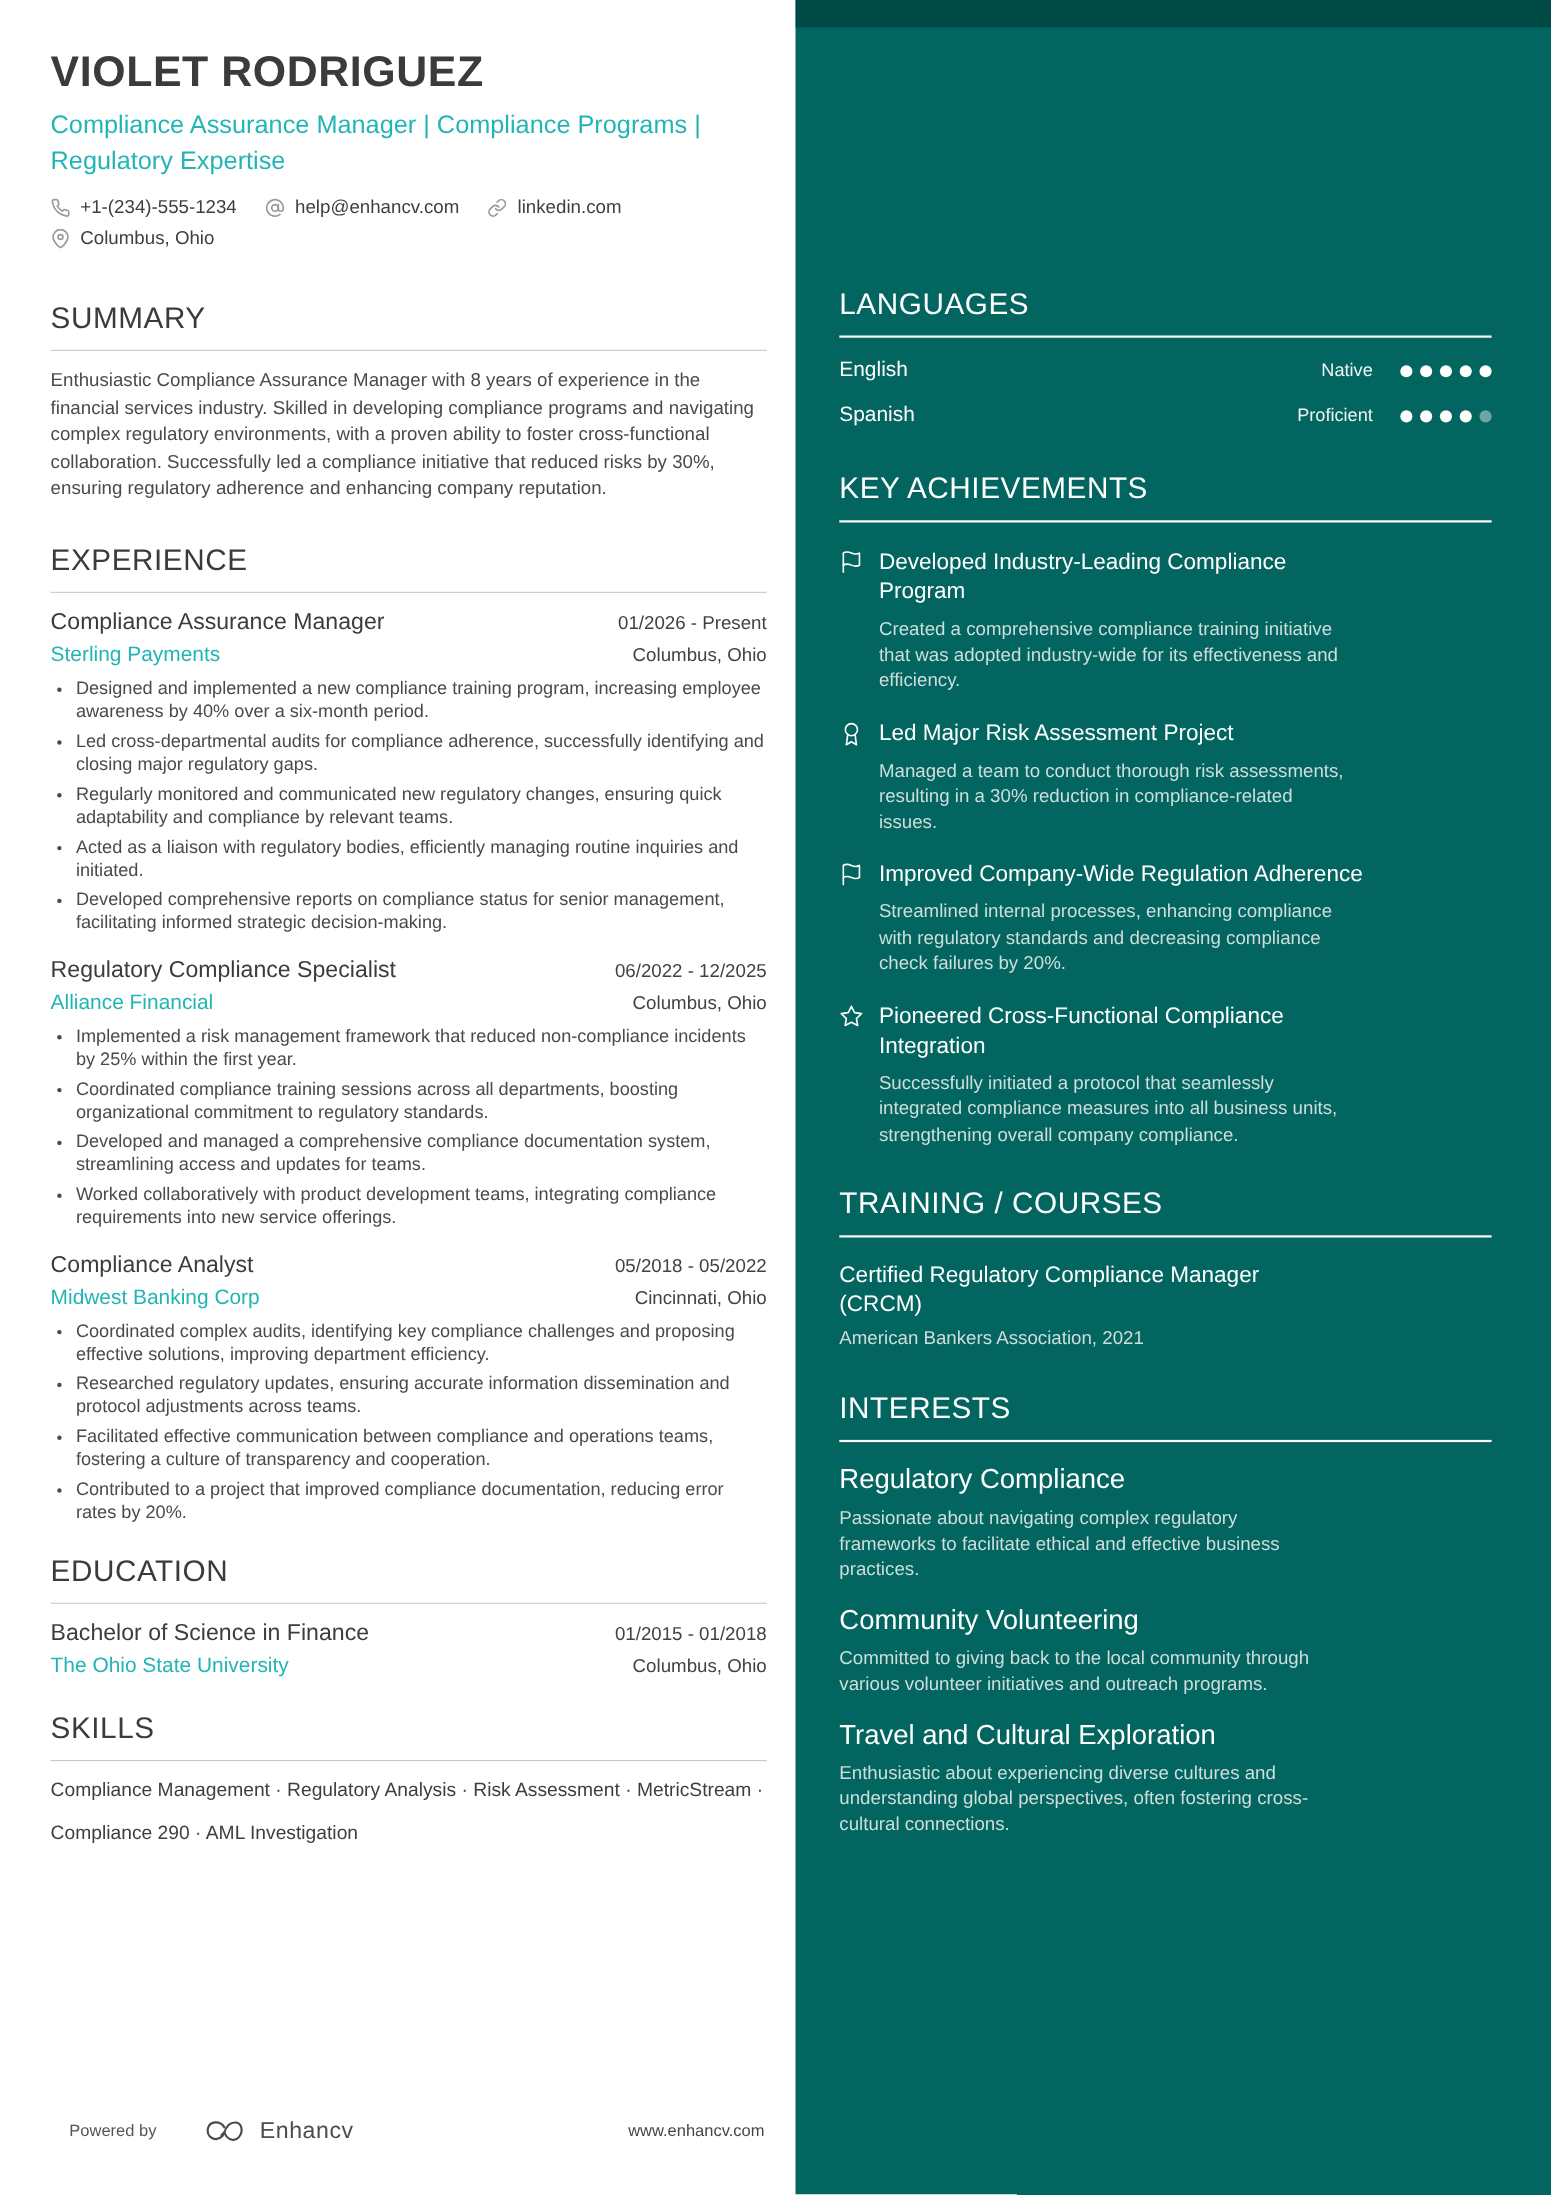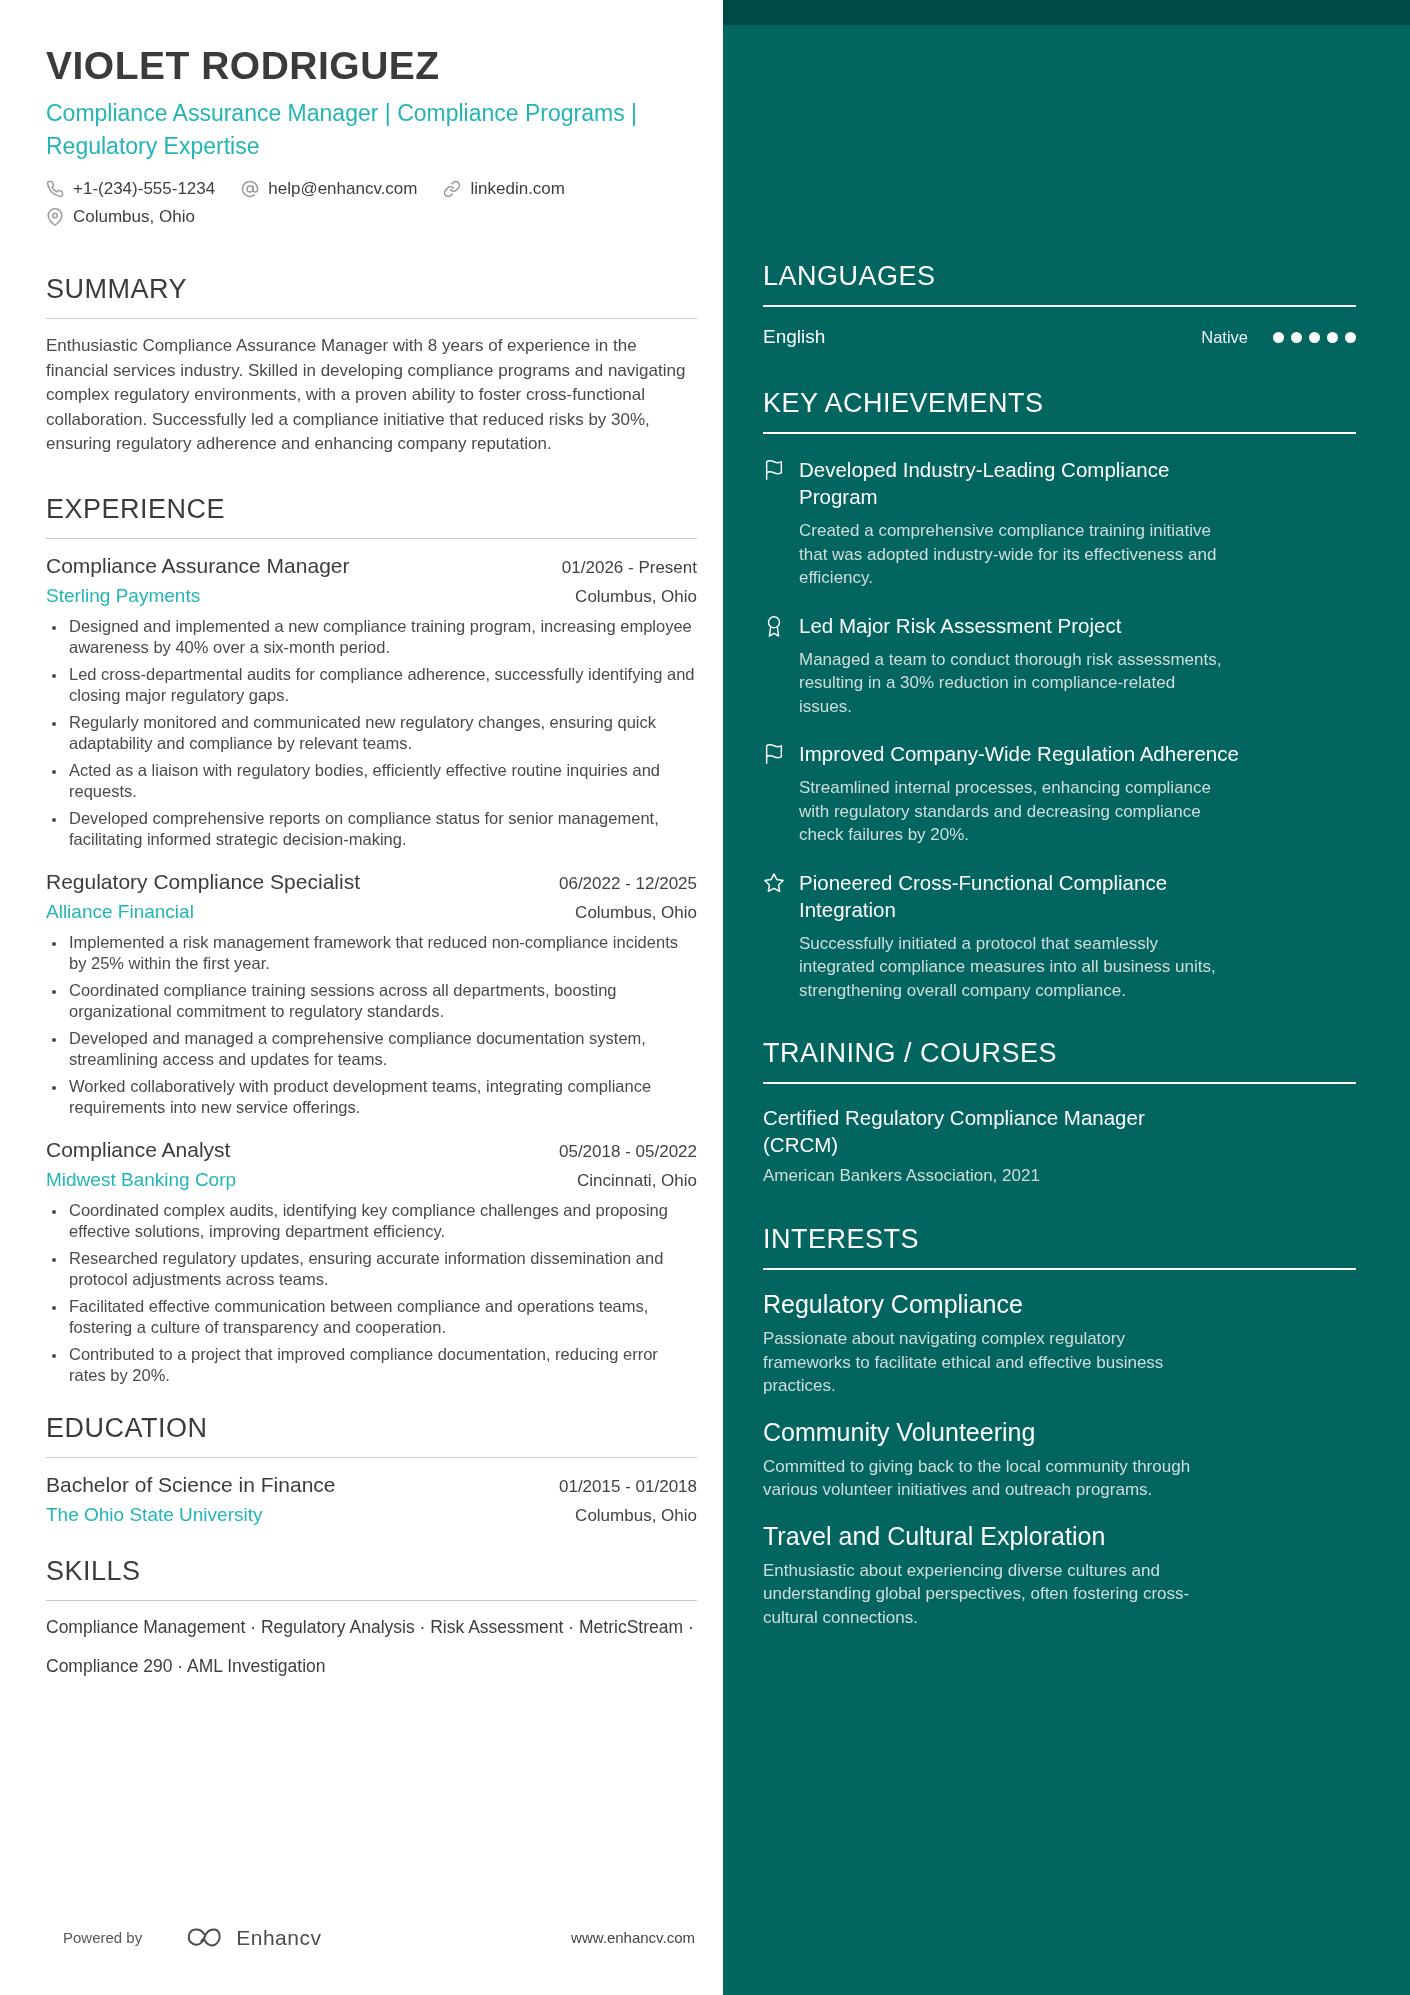--- a/index.html
+++ b/index.html
@@ -155,21 +155,21 @@
           <span class="job-dates">01/2026 - Present</span>
         </div>
         <div class="row-split job-sub">
           <span class="company">Sterling Payments</span>
           <span class="job-loc">Columbus, Ohio</span>
         </div>
         <ul>
           <li>Designed and implemented a new compliance training program, increasing employee awareness by 40% over a six-month period.</li>
           <li>Led cross-departmental audits for compliance adherence, successfully identifying and closing major regulatory gaps.</li>
           <li>Regularly monitored and communicated new regulatory changes, ensuring quick adaptability and compliance by relevant teams.</li>
-          <li>Acted as a liaison with regulatory bodies, efficiently effective routine inquiries and requests.</li>
+          <li>Acted as a liaison with regulatory bodies, efficiently managing routine inquiries and initiated.</li>
           <li>Developed comprehensive reports on compliance status for senior management, facilitating informed strategic decision-making.</li>
         </ul>
       </div>
 
       <div class="job">
         <div class="row-split">
           <span class="job-title">Regulatory Compliance Specialist</span>
           <span class="job-dates">06/2022 - 12/2025</span>
         </div>
         <div class="row-split job-sub">
@@ -248,20 +248,31 @@
           <span class="lang-name">English</span>
           <span class="lang-level">Native</span>
           <span class="dots">
               <span class="dot"></span>
               <span class="dot"></span>
               <span class="dot"></span>
               <span class="dot"></span>
               <span class="dot"></span>
             </span>
         </div>
+        <div class="lang-row">
+          <span class="lang-name">Spanish</span>
+          <span class="lang-level">Proficient</span>
+          <span class="dots">
+              <span class="dot"></span>
+              <span class="dot"></span>
+              <span class="dot"></span>
+              <span class="dot"></span>
+              <span class="dot dim"></span>
+            </span>
+        </div>
       </section>
 
       <section id="achievements">
         <h2 class="side-h">KEY ACHIEVEMENTS</h2>
         <hr class="side-rule">
 
         <div class="achv">
           <span class="achv-iconcol">
             <svg width="22" height="22" viewBox="0 0 24 24">
                 <path d="M4 15s1-1 4-1 5 2 8 2 4-1 4-1V3s-1 1-4 1-5-2-8-2-4 1-4 1z"></path>

